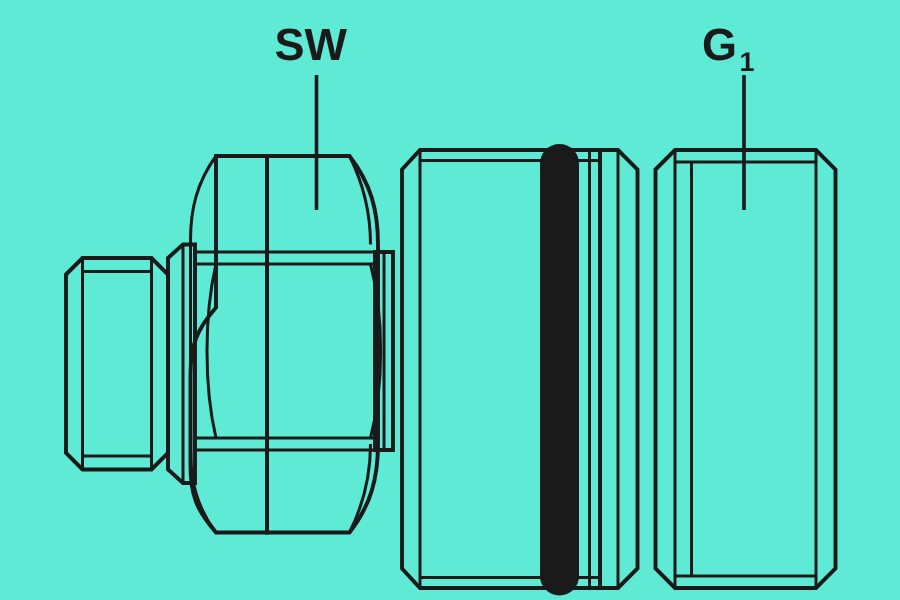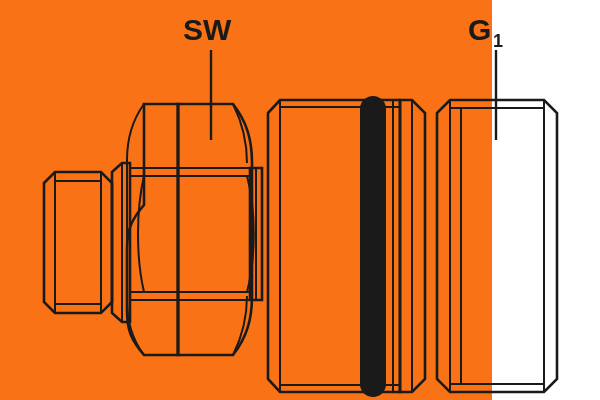--- a/index.html
+++ b/index.html
@@ -8,23 +8,23 @@
     background: #ffffff;
   }
   body {
     width: 600px;
     height: 400px;
     overflow: hidden;
     font-family: "Liberation Sans", sans-serif;
   }
   #drawing-root {
     position: relative;
-    width: 492px;
+    width: 600px;
     height: 400px;
-    background: #f97316;
+    background: #5eead4;
     text-align: center;
   }
   svg#technical-drawing {
     display: block;
     width: 600px;
     height: 400px;
   }
   .part-fill {
     fill: #ffffff;
   }

